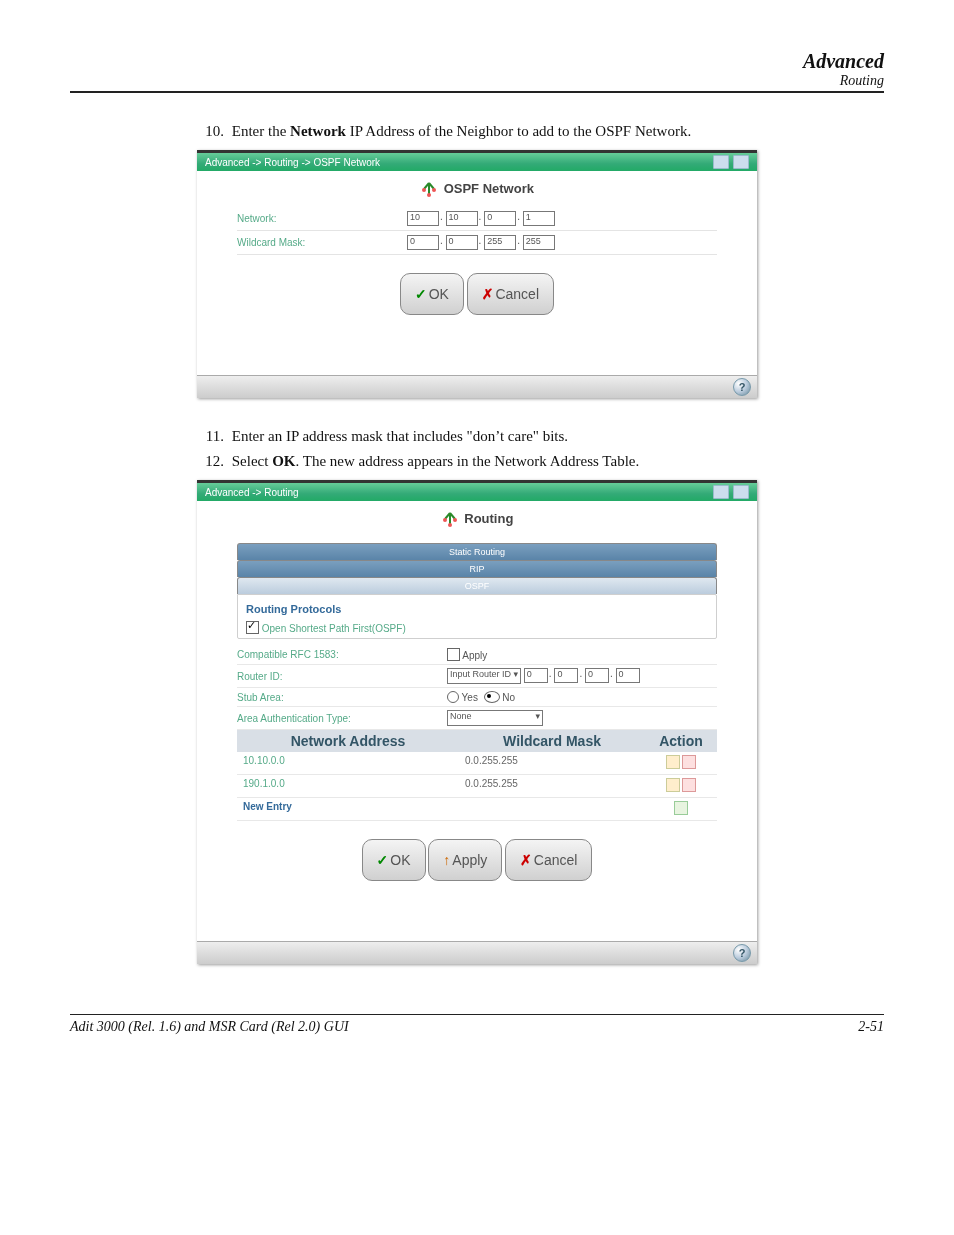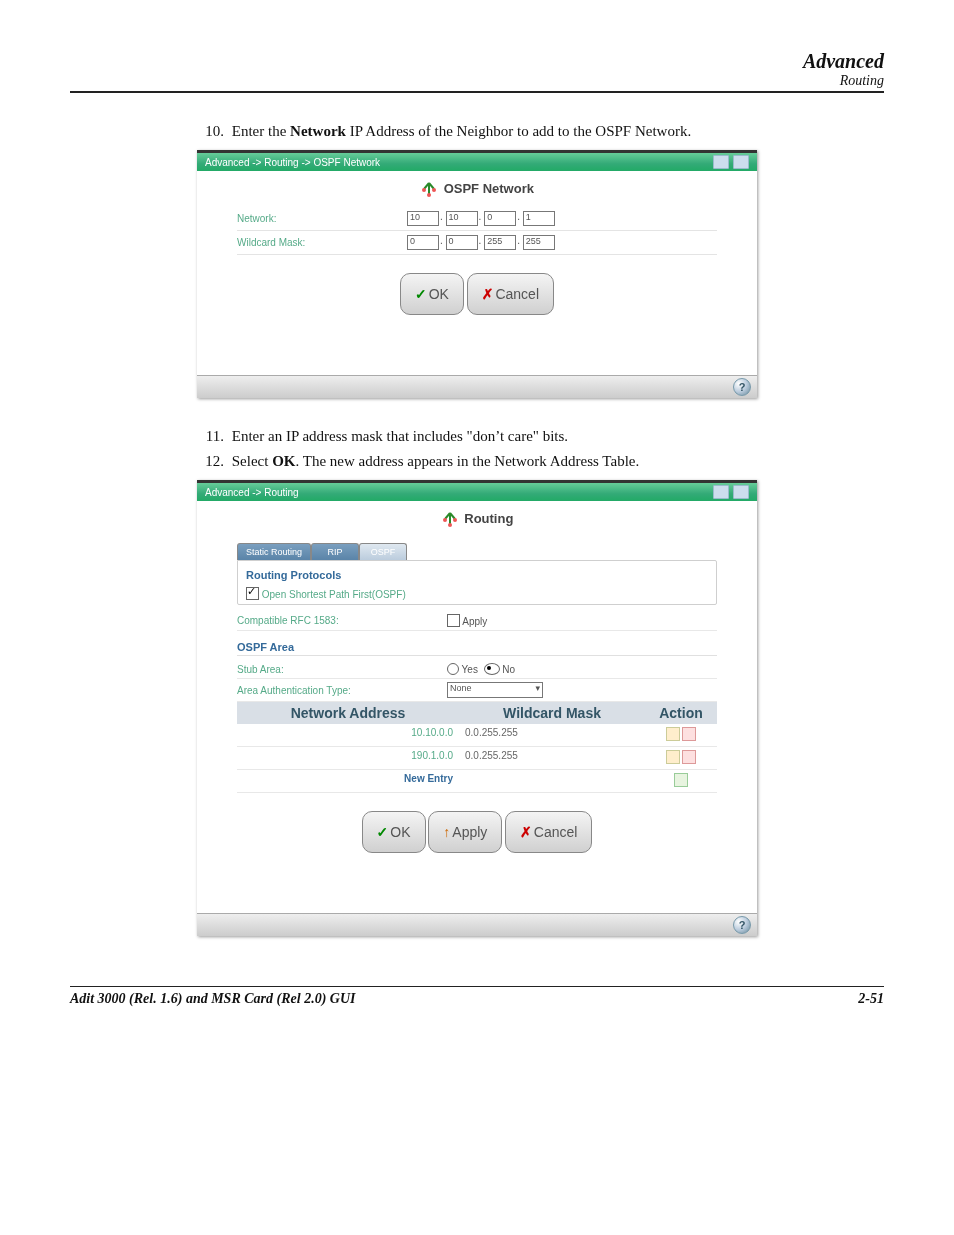--- a/index.html
+++ b/index.html
@@ -107,21 +107,21 @@
   .shot-footer .help {
     position: absolute; right: 6px; top: 2px;
     width: 16px; height: 16px; border-radius: 50%;
     background: radial-gradient(circle at 30% 30%, #fff, #bcd, #689);
     color: #356; font-weight: bold; font-size: 11px;
     display:flex; align-items:center; justify-content:center;
     border:1px solid #79a;
   }
 
   
-  .tabs { margin: 6px 40px 0 40px; display:flex; }
+  .tabs { margin: 6px 40px 0 40px; display:flex;flex-direction:column; }
   .tab {
     border: 1px solid #888;
     border-bottom: none;
     padding: 3px 8px;
     font-size: 9px;
     background: linear-gradient(#dfe8f0,#bcd);
     color: #fff;
     margin-right: 0;
     border-radius: 3px 3px 0 0;
     min-width: 30px;
@@ -150,38 +150,37 @@
   }
   .innerrow .lbl { width: 210px; color:#5a8; font-size:10px;}
   .innerrow .val { flex:1; font-size:10px; }
   .sel {
     border:1px solid #777; background:#fff; font-size:9px;
     padding: 0 2px; display:inline-block; height:14px;
   }
   .tbh { display:flex; background:#d9dfe6; font-weight:bold; color:#356; font-size:14px; margin:0 40px; }
   .tbh div, .tr div { padding:3px 6px; }
   .tr { display:flex; border-bottom:1px solid #e8e8e8; margin:0 40px; font-size:10px; color:#5a8;}
-  .c1{width:210px;text-align:right;} .c2{flex:1;} .c3{width:60px; text-align:center;}
+  .c1{width:210px;} .c2{flex:1;} .c3{width:60px; text-align:center;}
   .actic { width:12px;height:12px; display:inline-block; background:#ffeecc; border:1px solid #cc9; margin:0 1px;}
   .actic.del{ background:#fde0e0; border-color:#d99;}
   .actic.add{ background:#e8f4e0; border-color:#9c9;}
   .newentry { color:#346a9a; font-weight:bold;}
   .cb { width:11px;height:11px;border:1px solid #666;display:inline-block;vertical-align:-2px; background:#fff; position:relative;}
   .cb.chk::after{content:"✓";position:absolute;top:-3px;left:0;font-size:11px;color:#000;}
   .radio{width:10px;height:10px;border:1px solid #666;border-radius:50%;display:inline-block;vertical-align:-2px;background:#fff;position:relative;}
   .radio.sel::after{content:"";position:absolute;top:2px;left:2px;width:4px;height:4px;border-radius:50%;background:#000;}
 
   .page-footer {
     border-top: 1px solid #222;
     margin-top: 50px;
     padding-top: 4px;
     display:flex; justify-content:space-between;
     font-style: italic;
     font-size: 14px;
-    font-weight: bold;
   }
 </style>
 </head>
 <body>
 
 <div class="hdr">
   <div class="h1">Advanced</div>
   <div class="h2">Routing</div>
 </div>
 
@@ -275,22 +274,31 @@
     </div>
   </div>
 
   <div class="innerrow">
     <div class="lbl">Compatible RFC 1583:</div>
     <div class="val">
       <span class="cb"></span>
       <span>Apply</span>
     </div>
   </div>
-
-  <div class="sech under">OSPF Area</div>
+  <div class="innerrow">
+    <div class="lbl">Router ID:</div>
+    <div class="val">
+      <span class="sel"><span>Input Router ID</span> ▾</span>
+      <span class="ipoct" style="width:18px">0</span><span class="dot">.</span>
+      <span class="ipoct" style="width:18px">0</span><span class="dot">.</span>
+      <span class="ipoct" style="width:18px">0</span><span class="dot">.</span>
+      <span class="ipoct" style="width:18px">0</span>
+    </div>
+  </div>
+
   <div class="innerrow">
     <div class="lbl">Stub Area:</div>
     <div class="val">
       <span class="radio"></span> <span>Yes</span>
       &nbsp;<span class="radio sel"></span> <span>No</span>
     </div>
   </div>
   <div class="innerrow">
     <div class="lbl">Area Authentication Type:</div>
     <div class="val">

